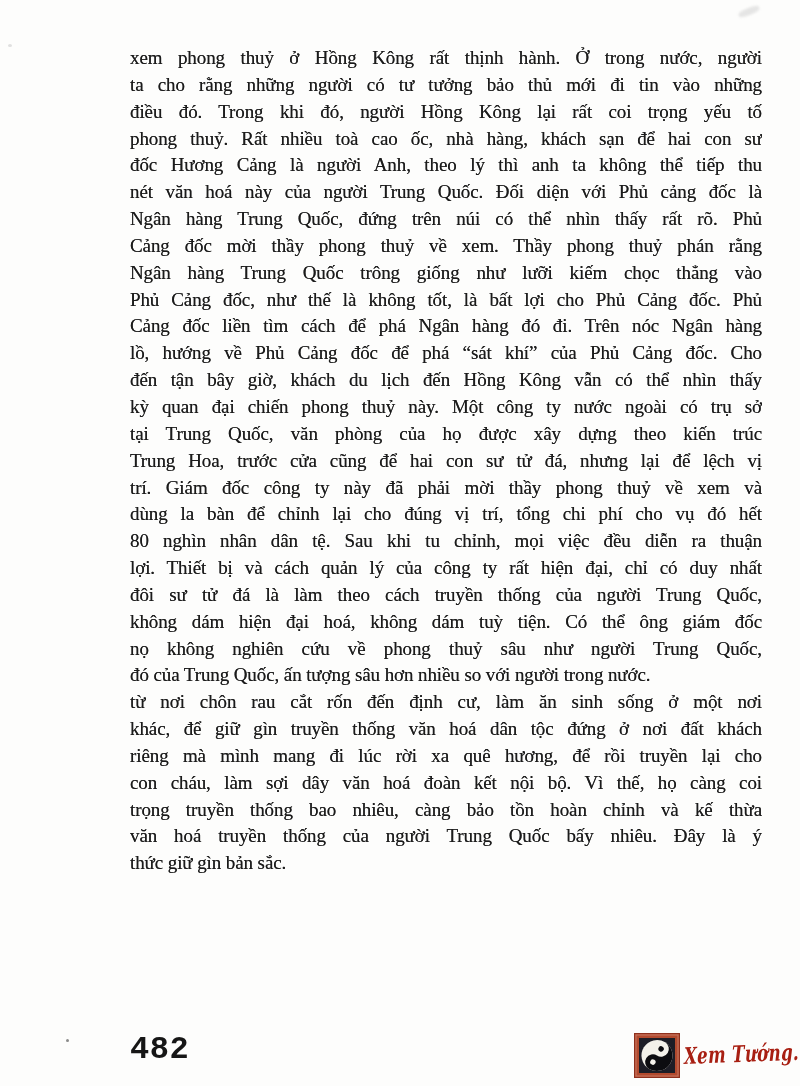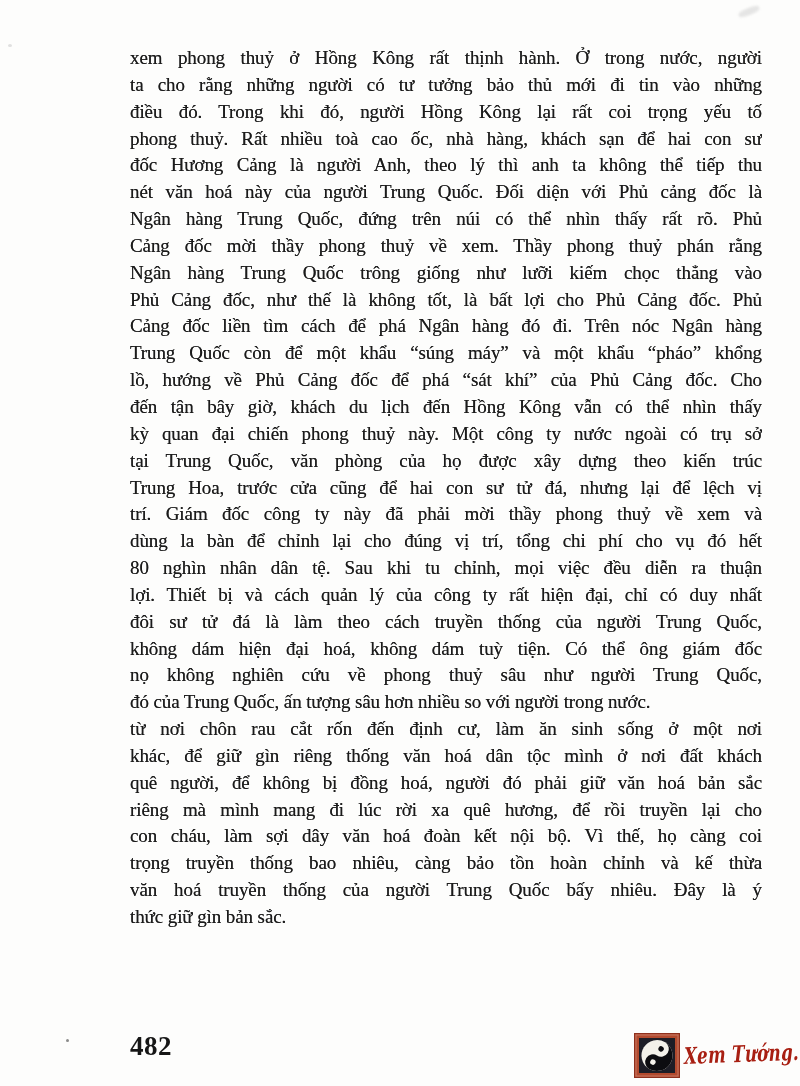--- a/index.html
+++ b/index.html
@@ -30,22 +30,22 @@
     text-align: justify;
     text-align-last: justify;
     white-space: normal;
   }
   .line.last { text-align-last: left; }
   .line.indent { text-indent: 28px; }
 
   .page-number {
     position: absolute;
     left: 130px; top: 1031px;
-    font-family: Liberation Serif, serif;
-    font-size: 27px;
+    font-family: Liberation Mono, monospace;
+    font-size: 32px;
     font-weight: 700;
     color: #161616;
     letter-spacing: 0.5px;
   }
 
   .watermark {
     position: absolute;
     left: 634px; top: 1033px;
     display: flex;
     align-items: center;
@@ -82,37 +82,35 @@
       <div class="line">ta cho rằng những người có tư tưởng bảo thủ mới đi tin vào những</div>
       <div class="line">điều đó. Trong khi đó, người Hồng Kông lại rất coi trọng yếu tố</div>
       <div class="line">phong thuỷ. Rất nhiều toà cao ốc, nhà hàng, khách sạn để hai con sư</div>
       <div class="line">đốc Hương Cảng là người Anh, theo lý thì anh ta không thể tiếp thu</div>
       <div class="line">nét văn hoá này của người Trung Quốc. Đối diện với Phủ cảng đốc là</div>
       <div class="line">Ngân hàng Trung Quốc, đứng trên núi có thể nhìn thấy rất rõ. Phủ</div>
       <div class="line">Cảng đốc mời thầy phong thuỷ về xem. Thầy phong thuỷ phán rằng</div>
       <div class="line">Ngân hàng Trung Quốc trông giống như lưỡi kiếm chọc thẳng vào</div>
       <div class="line">Phủ Cảng đốc, như thế là không tốt, là bất lợi cho Phủ Cảng đốc. Phủ</div>
       <div class="line">Cảng đốc liền tìm cách để phá Ngân hàng đó đi. Trên nóc Ngân hàng</div>
-      <div class="line">Trung Quốc còn để một khẩu “súng máy” và một khẩu “pháo” khổng</div>
       <div class="line">lồ, hướng về Phủ Cảng đốc để phá “sát khí” của Phủ Cảng đốc. Cho</div>
       <div class="line">đến tận bây giờ, khách du lịch đến Hồng Kông vẫn có thể nhìn thấy</div>
       <div class="line">kỳ quan đại chiến phong thuỷ này. Một công ty nước ngoài có trụ sở</div>
       <div class="line">tại Trung Quốc, văn phòng của họ được xây dựng theo kiến trúc</div>
       <div class="line">Trung Hoa, trước cửa cũng để hai con sư tử đá, nhưng lại để lệch vị</div>
       <div class="line">trí. Giám đốc công ty này đã phải mời thầy phong thuỷ về xem và</div>
       <div class="line">dùng la bàn để chỉnh lại cho đúng vị trí, tổng chi phí cho vụ đó hết</div>
       <div class="line">80 nghìn nhân dân tệ. Sau khi tu chỉnh, mọi việc đều diễn ra thuận</div>
       <div class="line">lợi. Thiết bị và cách quản lý của công ty rất hiện đại, chỉ có duy nhất</div>
       <div class="line">đôi sư tử đá là làm theo cách truyền thống của người Trung Quốc,</div>
       <div class="line">không dám hiện đại hoá, không dám tuỳ tiện. Có thể ông giám đốc</div>
       <div class="line">nọ không nghiên cứu về phong thuỷ sâu như người Trung Quốc,</div>
       <div class="line last">đó của Trung Quốc, ấn tượng sâu hơn nhiều so với người trong nước.</div>
       <div class="line">từ nơi chôn rau cắt rốn đến định cư, làm ăn sinh sống ở một nơi</div>
-      <div class="line">khác, để giữ gìn riêng thống văn hoá dân tộc mình ở nơi đất khách</div>
-      <div class="line">quê người, để không bị đồng hoá, người đó phải giữ văn hoá bản sắc</div>
+      <div class="line">khác, để giữ gìn truyền thống văn hoá dân tộc đứng ở nơi đất khách</div>
       <div class="line">riêng mà mình mang đi lúc rời xa quê hương, để rồi truyền lại cho</div>
       <div class="line">con cháu, làm sợi dây văn hoá đoàn kết nội bộ. Vì thế, họ càng coi</div>
       <div class="line">trọng truyền thống bao nhiêu, càng bảo tồn hoàn chỉnh và kế thừa</div>
       <div class="line">văn hoá truyền thống của người Trung Quốc bấy nhiêu. Đây là ý</div>
       <div class="line last">thức giữ gìn bản sắc.</div>
     </div>
 
   <div class="page-number">482</div>
 
   <div class="watermark">

